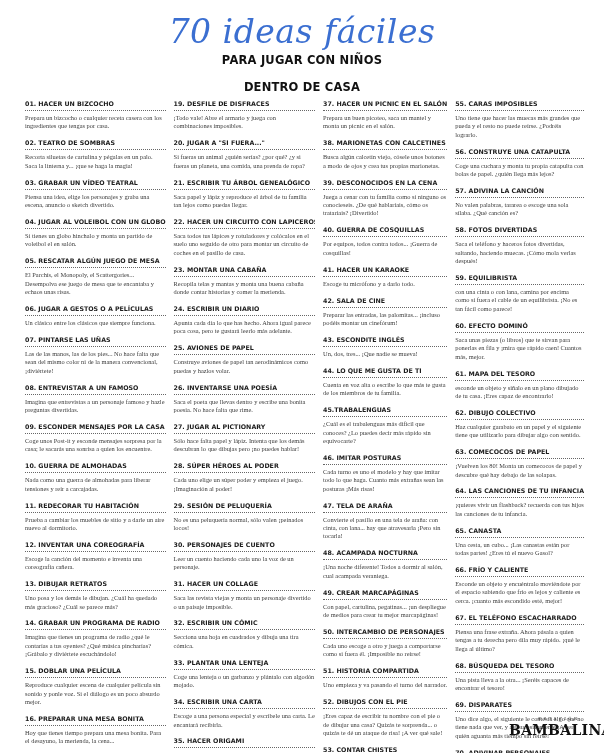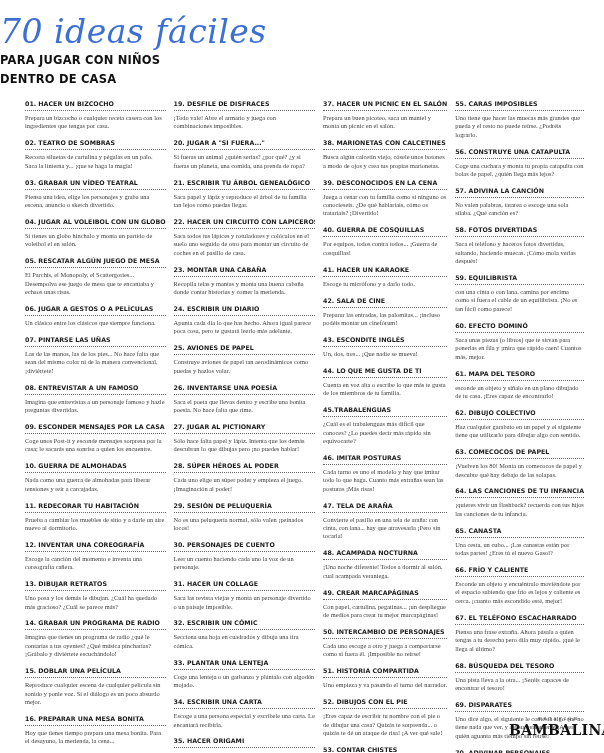--- a/index.html
+++ b/index.html
@@ -1,19 +1,19 @@
 <!DOCTYPE html>
 <html><head>
   <meta charset="utf-8">
   <style>
     * { box-sizing: border-box; margin: 0; padding: 0; }
     html, body { width: 604px; height: 753px; background: #ffffff; overflow: hidden; }
     body { position: relative; font-family: "Liberation Serif", serif; color: #333; }
 
-    .header { position: absolute; top: 14px; left: 0; width: 604px; text-align: left; }
+    .header { position: absolute; top: 14px; left: 0; width: 604px; text-align: center; }
     .title {
       font-family: "DejaVu Serif", serif;
       font-style: italic;
       font-size: 33px;
       line-height: 36px;
       color: #3b6fd1;
       font-weight: normal;
       letter-spacing: 0.5px;
     }
     .subtitle {
@@ -69,21 +69,21 @@
       color: #111;
       line-height: 16px;
     }
   </style>
 </head>
 <body>
 
 <div class="header">
   <div class="title">70 ideas fáciles</div>
   <div class="subtitle">PARA JUGAR CON NIÑOS</div>
-  <div class="subtitle" style="margin-top:4px">DENTRO DE CASA</div>
+  <div class="subtitle" style="margin-top:12px">DENTRO DE CASA</div>
 </div>
 
 <div class="columns" id="columns">
     <div class="col c1">
       <div class="item">
         <div class="item-title">01. HACER UN BIZCOCHO</div>
         <div class="item-desc">Prepara un bizcocho o cualquier receta casera con los ingredientes que tengas por casa.</div>
       </div>
       <div class="item">
         <div class="item-title">02. TEATRO DE SOMBRAS</div>

